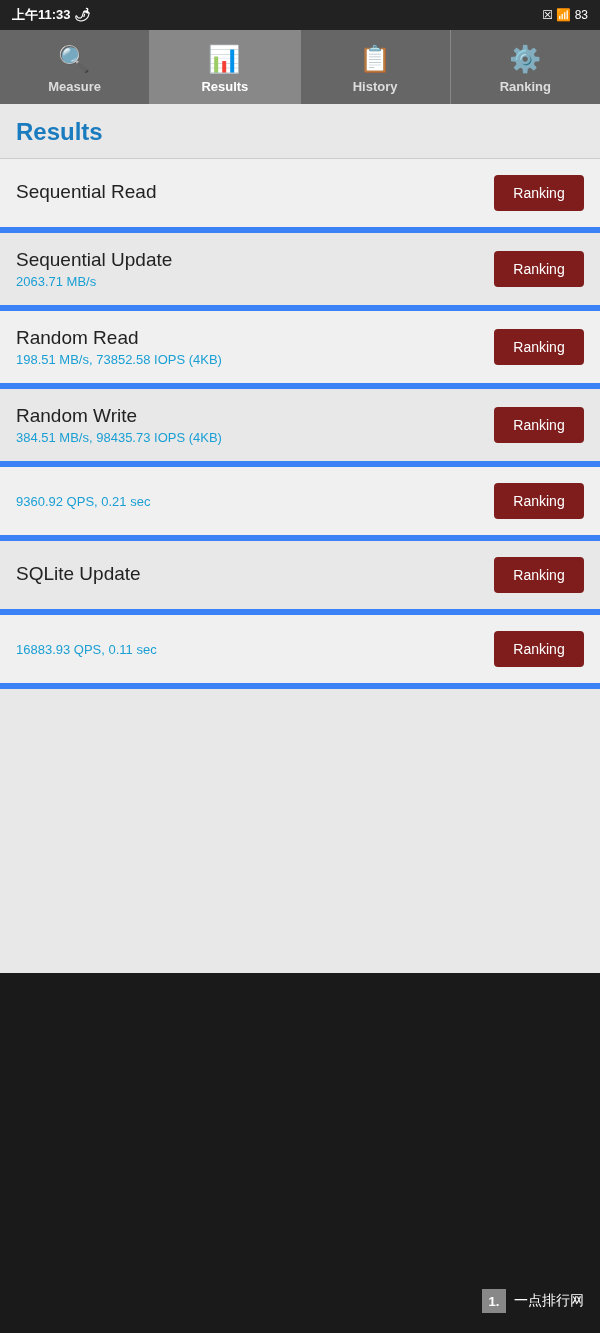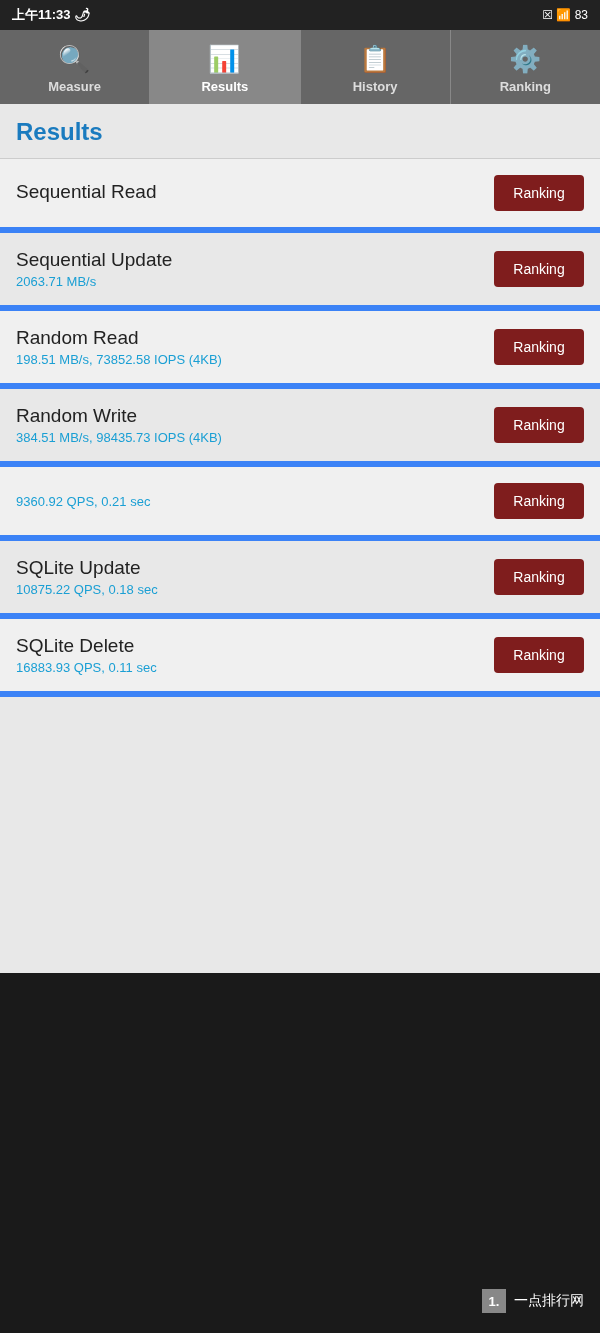--- a/index.html
+++ b/index.html
@@ -252,27 +252,25 @@
     </div>
       <div class="bench-row">
       <div class="bench-info">
         <div class="bench-value">9360.92 QPS, 0.21 sec</div>
       </div>
       <button class="ranking-btn">Ranking</button>
     </div>
       <div class="bench-row">
       <div class="bench-info">
         <div class="bench-name">SQLite Update</div>
-        <div class="bench-value">10875.22 QPS, 0.18 sec</div>
-      </div>
-      <button class="ranking-btn">Ranking</button>
-    </div>
-      <div class="bench-row">
-      <div class="bench-info">
-        <div class="bench-name">SQLite Delete</div>
+      </div>
+      <button class="ranking-btn">Ranking</button>
+    </div>
+      <div class="bench-row">
+      <div class="bench-info">
         <div class="bench-value">16883.93 QPS, 0.11 sec</div>
       </div>
       <button class="ranking-btn">Ranking</button>
     </div>
     </div>
 
 </div>
 
 <div class="bottom-area">
   <div class="watermark">

